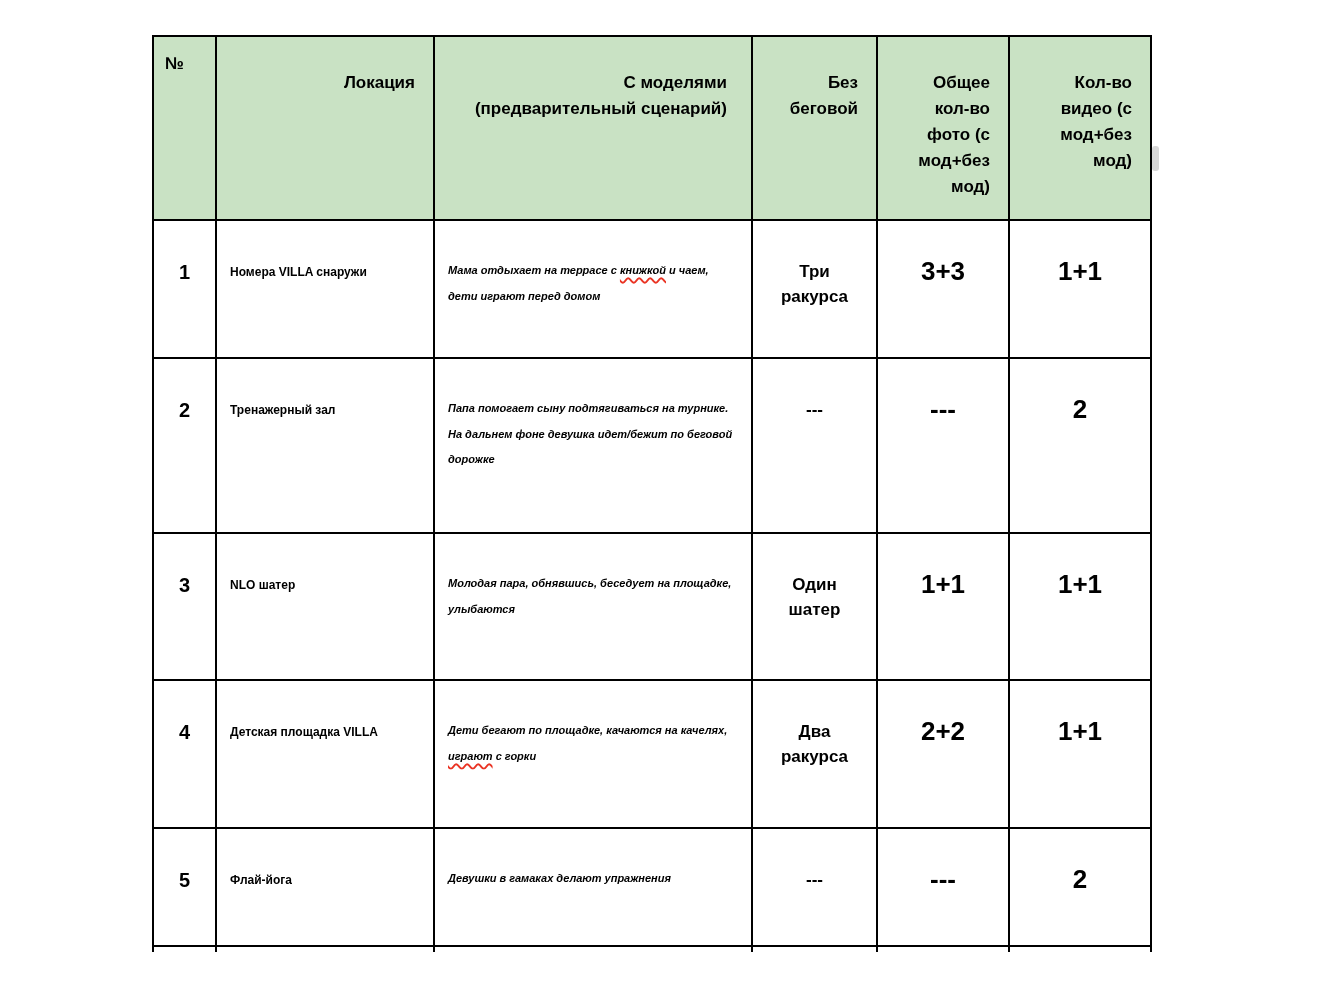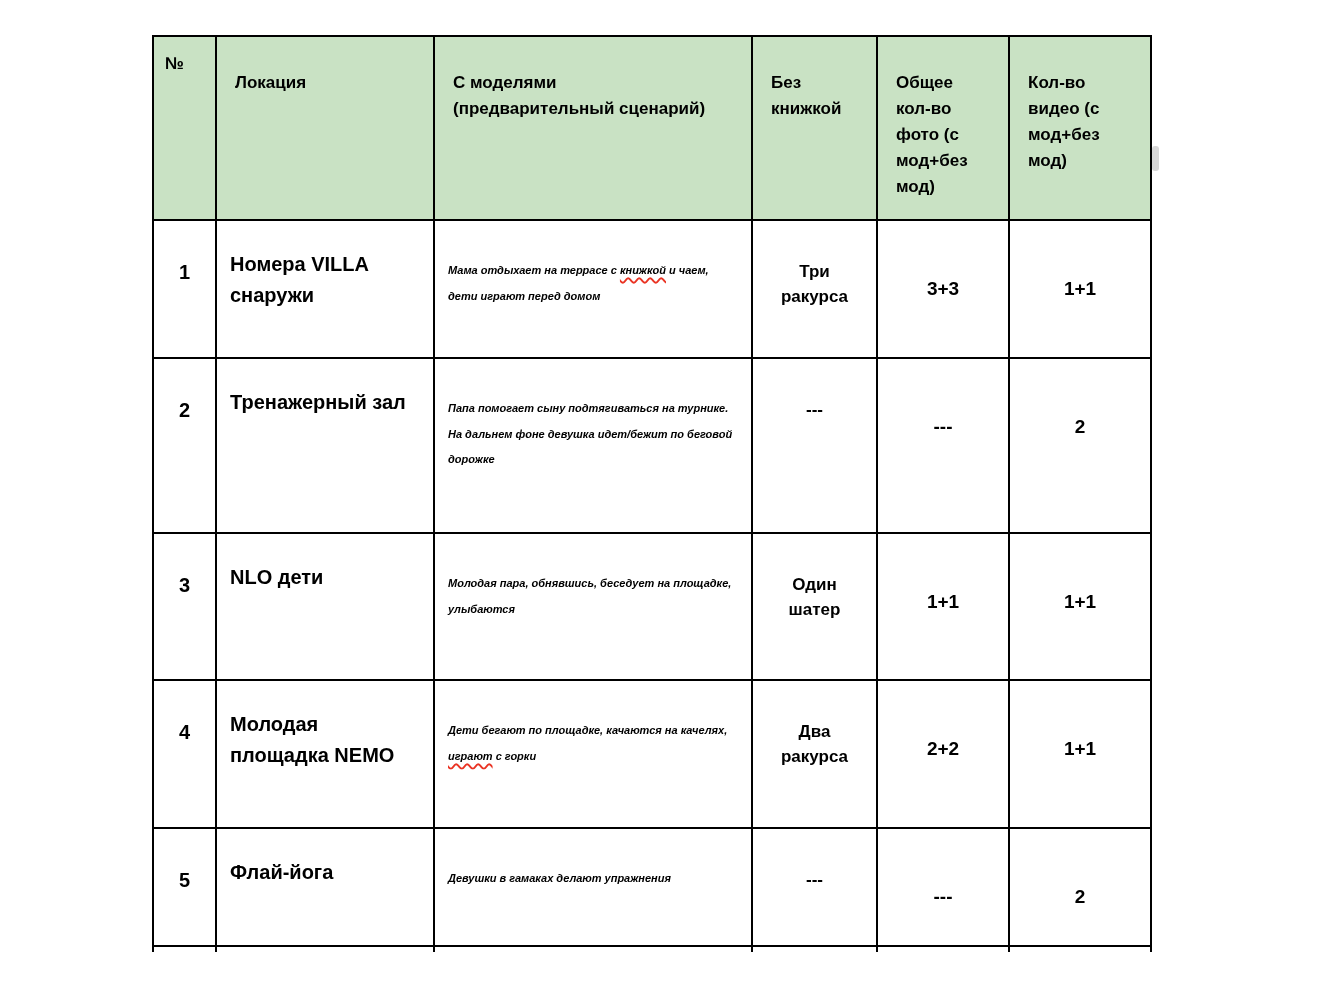--- a/index.html
+++ b/index.html
@@ -29,63 +29,63 @@
     vertical-align: top;
     box-sizing: border-box;
     overflow: hidden;
   }
   
   .shoot-table thead th {
     background: var(--header-bg, #c9e2c4);
     font-weight: bold;
     font-size: 17px;
     line-height: 26px;
-    text-align: left;
+    text-align: right;
     padding: 33px 18px 8px 18px;
     white-space: pre-line;
   }
   .shoot-table thead th.h-num {
     text-align: left;
     padding: 14px 6px 6px 11px;
   }
   .shoot-table thead th.h-scenario { padding-right: 24px; }
   
   .cell-num {
     text-align: center;
     font-weight: bold;
     font-size: 20px;
     line-height: 30px;
     padding: 36px 4px 8px 4px;
   }
   .cell-loc {
     font-weight: bold;
-    font-size: 20px;
+    font-size: 12px;
     line-height: 31px;
-    padding: 28px 12px 8px 13px;
+    padding: 36px 12px 8px 13px;
   }
   .cell-scn {
     font-weight: bold;
     font-style: italic;
     font-size: 11px;
     line-height: 25.5px;
     padding: 37px 12px 8px 13px;
   }
   .cell-small {
     text-align: center;
     font-weight: bold;
     font-size: 17px;
     line-height: 25px;
     padding: 38px 14px 8px 14px;
   }
   .cell-count {
     text-align: center;
     font-weight: bold;
-    font-size: 19px;
+    font-size: 26px;
     line-height: 25px;
-    padding: 55px 6px 8px 6px;
+    padding: 38px 6px 8px 6px;
   }
   
   tr.stub-row td {
     height: 6px;
     border-bottom: none;
     padding: 0;
   }
   .sp {
     text-decoration: underline wavy var(--misspell, #ea3323);
     text-decoration-thickness: 2px;
@@ -116,21 +116,21 @@
         <col style="width:132px">
         <col style="width:142px">
     </colgroup>
     <thead>
       <tr style="height:184px">
         <th class="h-num">№</th>
         <th>Локация</th>
         <th class="h-scenario">С моделями
 (предварительный сценарий)</th>
         <th>Без
-книжкой</th>
+беговой</th>
         <th>Общее
 кол-во
 фото (с
 мод+без
 мод)</th>
         <th>Кол-во
 видео (с
 мод+без
 мод)</th>
       </tr>
@@ -147,29 +147,29 @@
       <tr style="height:175px">
         <td class="cell-num">2</td>
         <td class="cell-loc">Тренажерный зал</td>
         <td class="cell-scn">Папа помогает сыну подтягиваться на турнике. На дальнем фоне девушка идет/бежит по беговой дорожке</td>
         <td class="cell-small">---</td>
         <td class="cell-count">---</td>
         <td class="cell-count">2</td>
       </tr>
       <tr style="height:147px">
         <td class="cell-num">3</td>
-        <td class="cell-loc">NLO дети</td>
+        <td class="cell-loc">NLO шатер</td>
         <td class="cell-scn">Молодая пара, обнявшись, беседует на площадке, улыбаются</td>
         <td class="cell-small">Один шатер</td>
         <td class="cell-count">1+1</td>
         <td class="cell-count">1+1</td>
       </tr>
       <tr style="height:148px">
         <td class="cell-num">4</td>
-        <td class="cell-loc">Молодая площадка NEMO</td>
+        <td class="cell-loc">Детская площадка VILLA</td>
         <td class="cell-scn">Дети бегают по площадке, качаются на качелях, <span class="sp">играют</span> с горки</td>
         <td class="cell-small">Два ракурса</td>
         <td class="cell-count">2+2</td>
         <td class="cell-count">1+1</td>
       </tr>
       <tr style="height:118px">
         <td class="cell-num">5</td>
         <td class="cell-loc">Флай-йога</td>
         <td class="cell-scn">Девушки в гамаках делают упражнения</td>
         <td class="cell-small">---</td>

